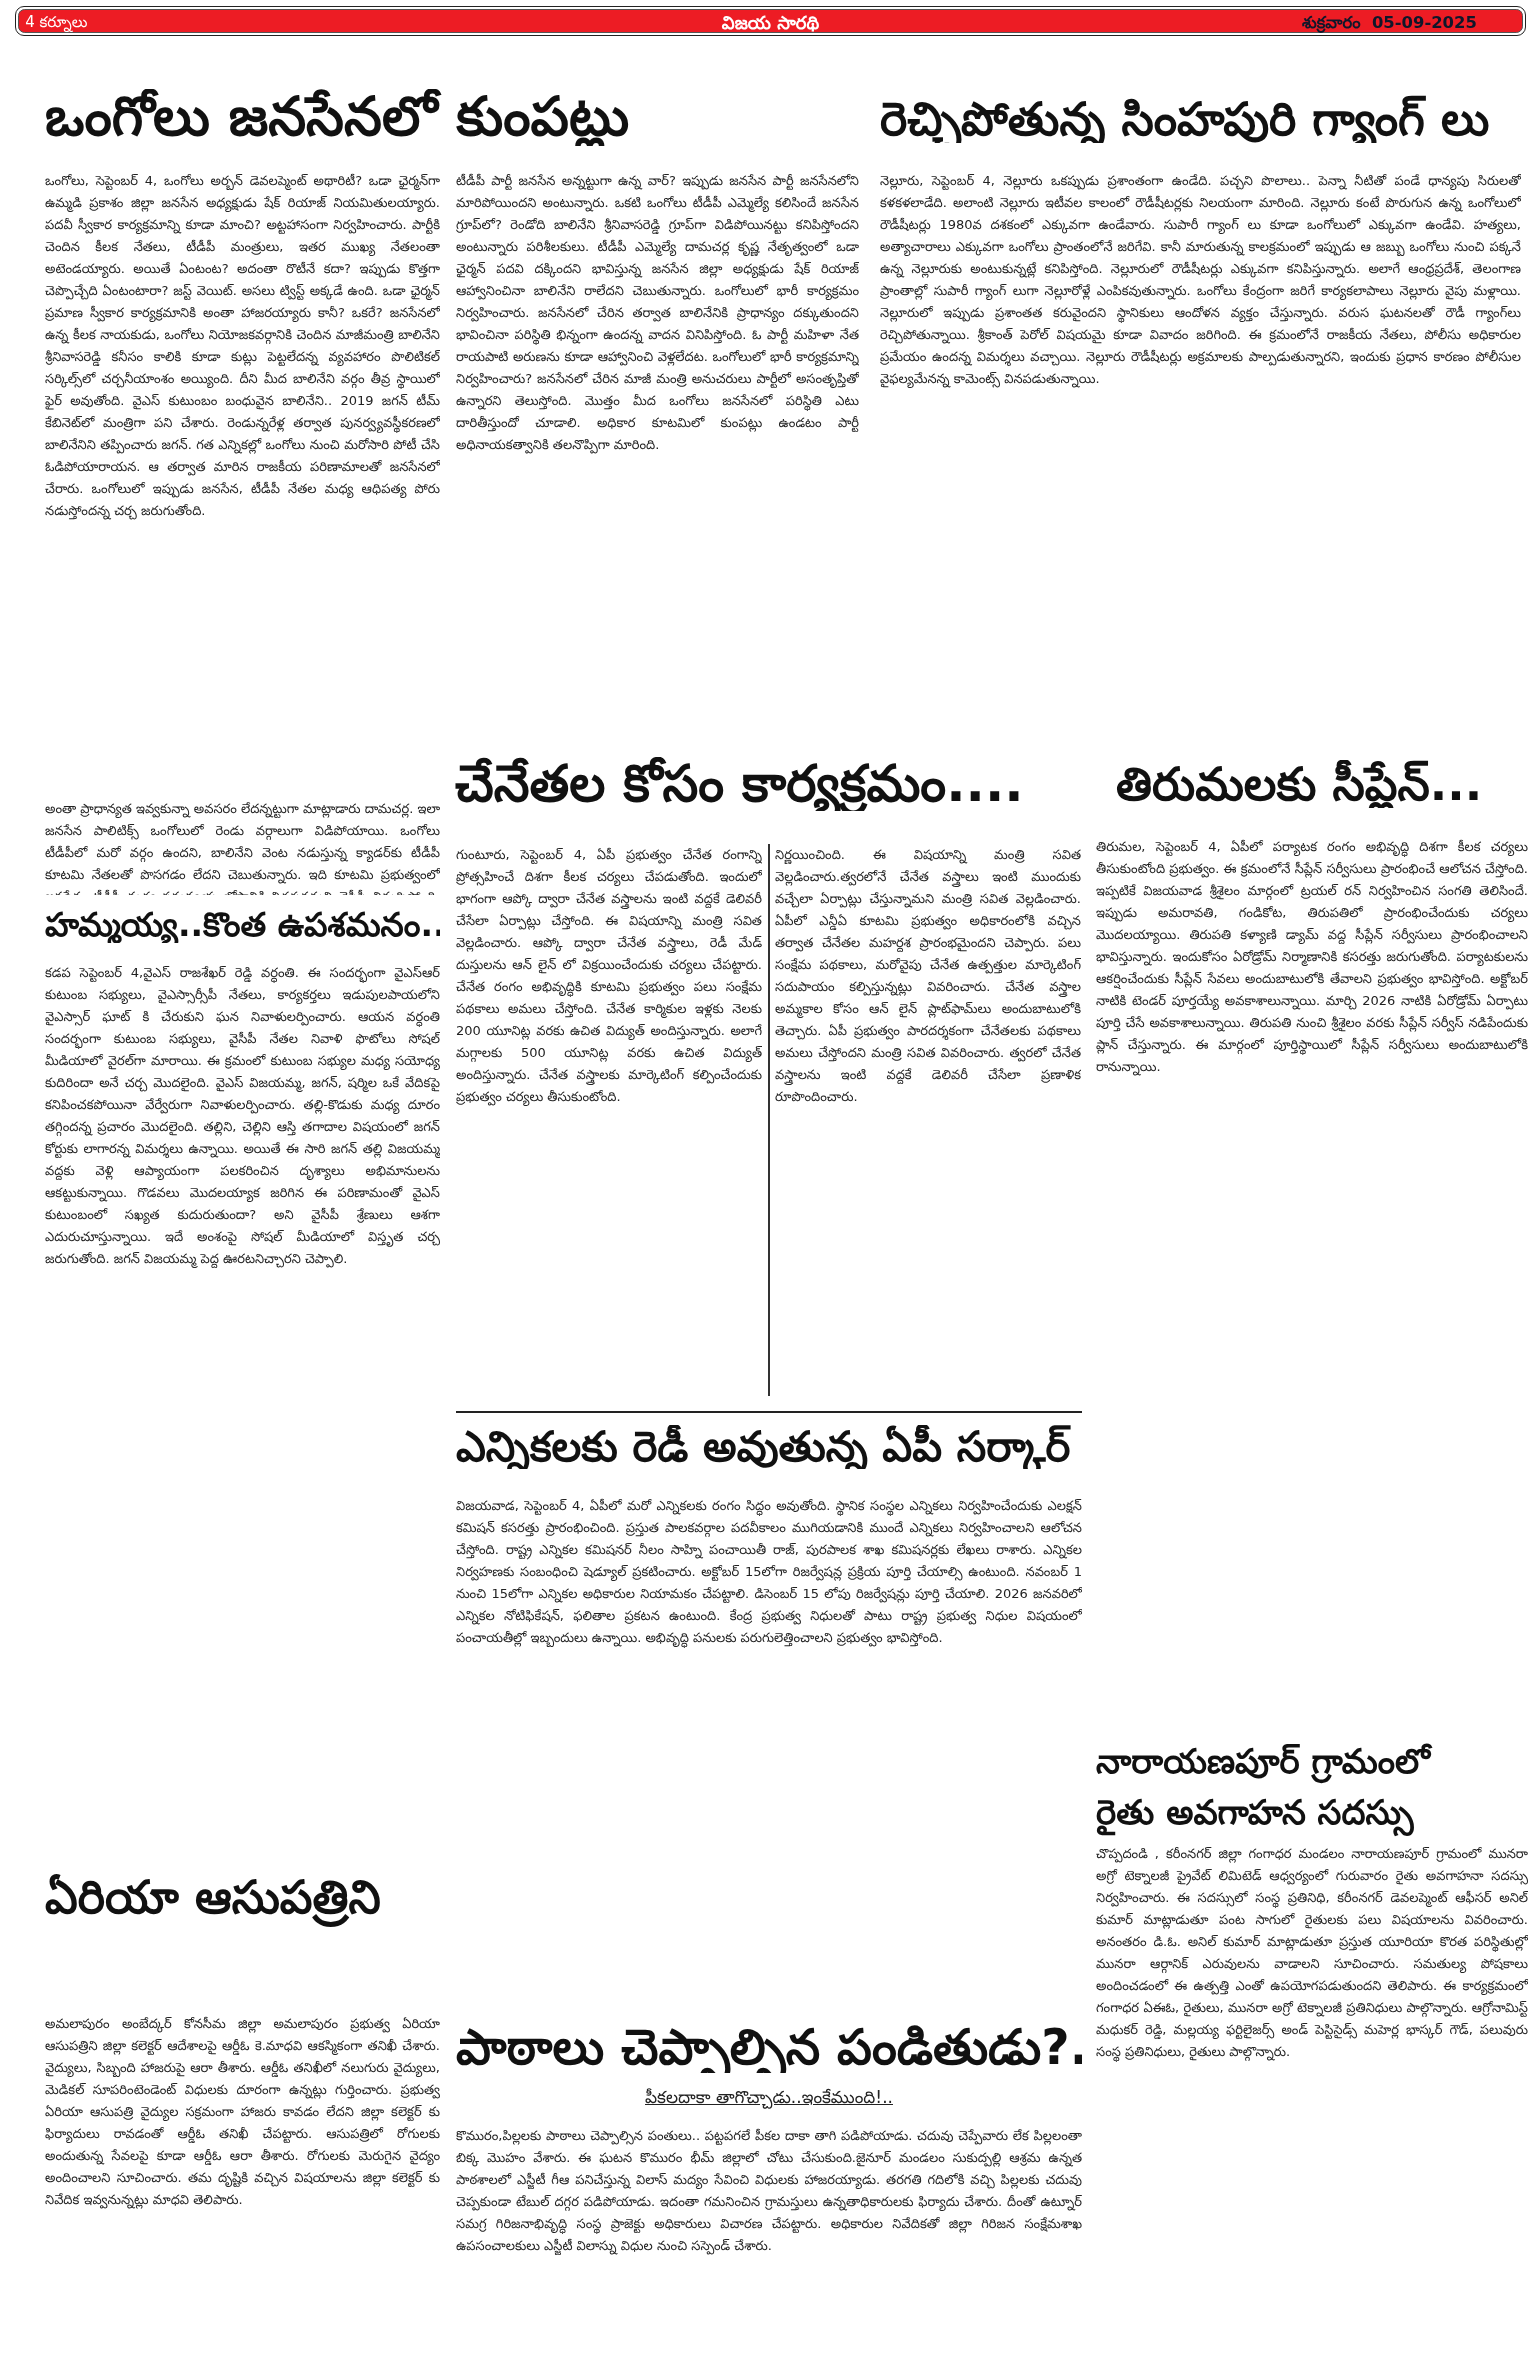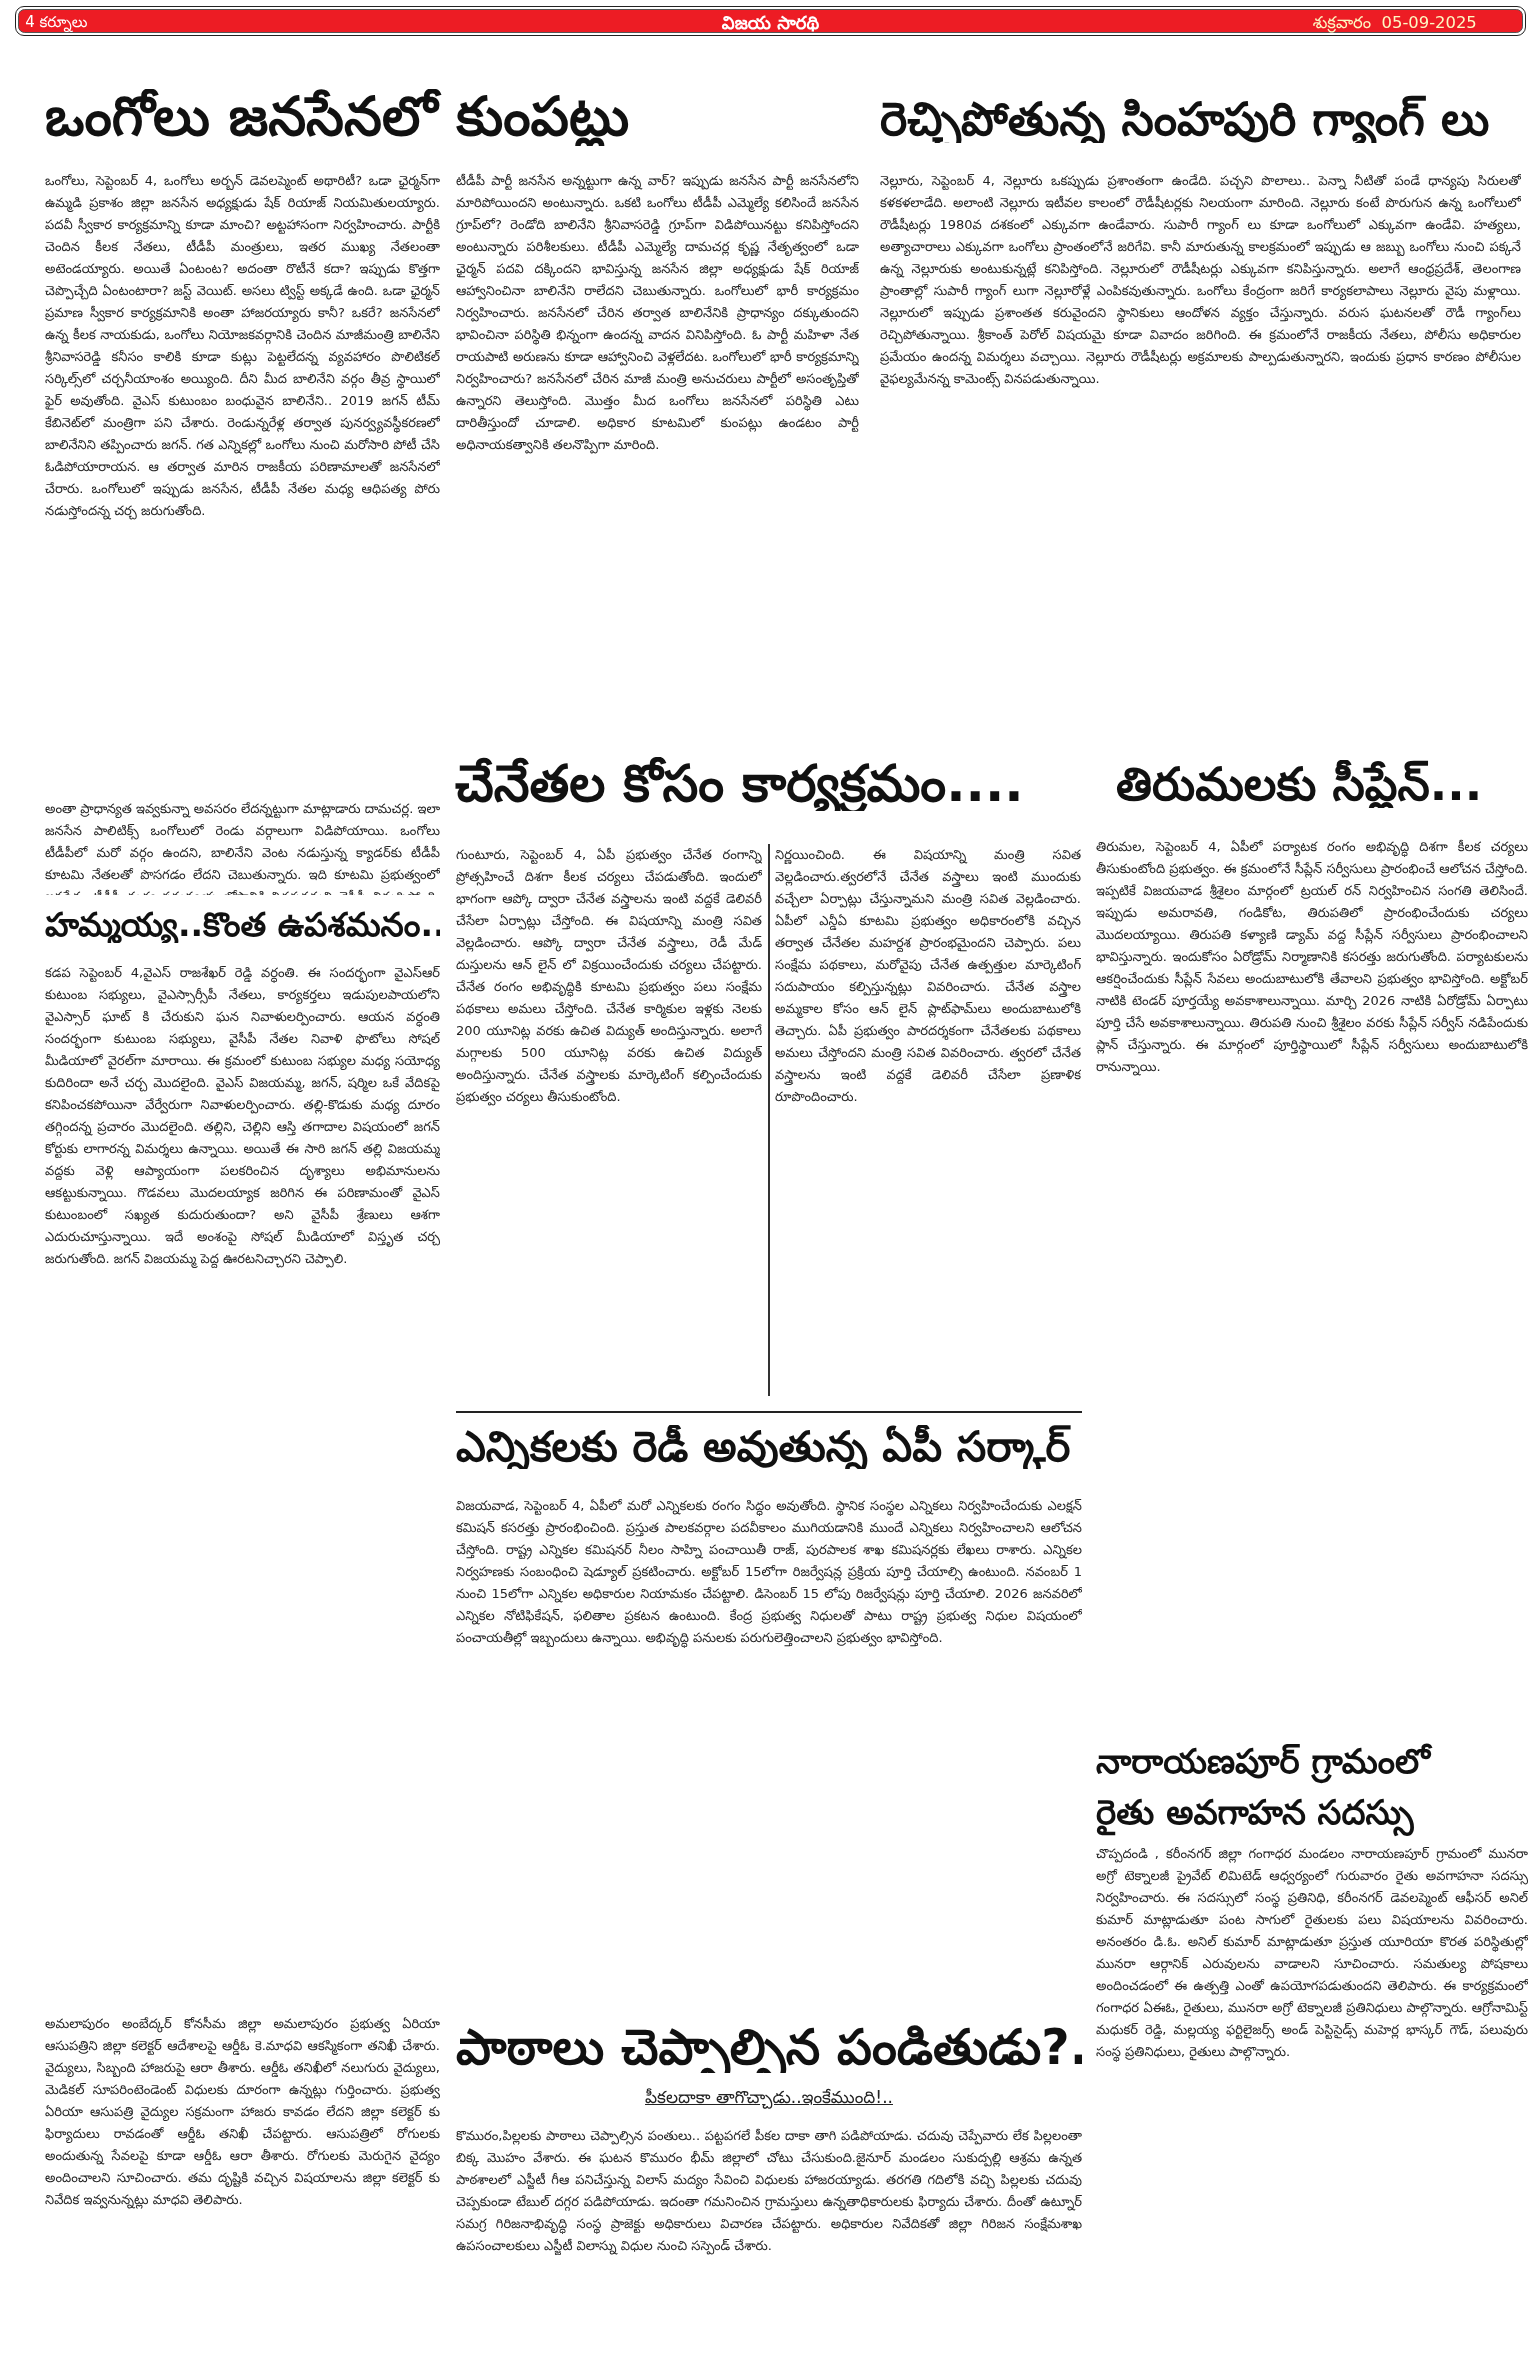--- a/index.html
+++ b/index.html
@@ -4,21 +4,21 @@
 <style>
   html, body { margin:0; padding:0; background:#ffffff; }
   body { width:1541px; height:2377px; position:relative; overflow:hidden;
          font-family:"DejaVu Sans", sans-serif; color:#1a1a1a; }
   .abs { position:absolute; }
   
   .masthead { left:15px; top:6px; width:1511px; height:30px; border:1.5px solid #222; border-radius:9px; padding:2.2px; box-sizing:border-box; }
   .masthead-inner { width:100%; height:100%; background:#ed1c24; border-radius:6.7px; position:relative; border:0.7px solid #555; box-sizing:border-box; }
   .mh-left { position:absolute; left:6px; top:3px; color:#fff; font-size:15px; font-weight:normal; }
   .mh-center { position:absolute; left:0; right:0; top:1.5px; text-align:center; color:#fff; font-size:18px; font-weight:bold; }
-  .mh-right { position:absolute; right:45px; top:3px; color:#fef9c3; font-size:16.4px; font-weight:normal; }
+  .mh-right { position:absolute; right:45px; top:3px; color:#0f172a; font-size:16.4px; font-weight:bold; }
   
   .hl { font-family:"DejaVu Sans", sans-serif; font-weight:bold; color:#111; line-height:1.05; white-space:nowrap; overflow:hidden; }
   .hl-xl { font-size:54px; }
   .hl-lg { font-size:46px; }
   .hl-md { font-size:39px; }
   .hl-sm { font-size:30px; }
   .sub { font-size:17px; text-decoration:underline; text-align:center; color:#222; }
   
   .col { font-size:13px; line-height:22px; text-align:justify; color:#222; overflow:hidden; }
   .col p { margin:0; }
@@ -54,20 +54,21 @@
 
 <div class="abs col" style="left:45px;top:798px;width:395px;height:97px;">
     <p>అంతా ప్రాధాన్యత ఇవ్వకున్నా అవసరం లేదన్నట్టుగా మాట్లాడారు దామచర్ల. ఇలా జనసేన పాలిటిక్స్ ఒంగోలులో రెండు వర్గాలుగా విడిపోయాయి. ఒంగోలు టీడీపీలో మరో వర్గం ఉందని, బాలినేని వెంట నడుస్తున్న క్యాడర్‌కు టీడీపీ కూటమి నేతలతో పొసగడం లేదని చెబుతున్నారు. ఇది కూటమి ప్రభుత్వంలో జనసేన, టీడీపీ మధ్య సమన్వయ లోపానికి నిదర్శనమని వైసీపీ విమర్శిస్తోంది. మొత్తంగా దీన్ని చూస్తుంటే ఒంగోలు కూటమిలో రచ్చ రంబోలా అయ్యేట్టే ఉందంటున్నారు పరిశీలకులు.</p>
   </div>
 <div class="abs hl hl-sm" style="left:45px;top:908px;width:395px;font-size:33px;">హమ్మయ్య..కొంత ఉపశమనం...</div>
 <div class="abs col" style="left:45px;top:962px;width:395px;height:880px;">
     <p>కడప సెప్టెంబర్ 4,వైఎస్ రాజశేఖర్ రెడ్డి వర్ధంతి. ఈ సందర్భంగా వైఎస్ఆర్ కుటుంబ సభ్యులు, వైఎస్సార్సీపీ నేతలు, కార్యకర్తలు ఇడుపులపాయలోని వైఎస్సార్ ఘాట్ కి చేరుకుని ఘన నివాళులర్పించారు. ఆయన వర్ధంతి సందర్భంగా కుటుంబ సభ్యులు, వైసీపీ నేతల నివాళి ఫొటోలు సోషల్ మీడియాలో వైరల్‌గా మారాయి. ఈ క్రమంలో కుటుంబ సభ్యుల మధ్య సయోధ్య కుదిరిందా అనే చర్చ మొదలైంది. వైఎస్ విజయమ్మ, జగన్, షర్మిల ఒకే వేదికపై కనిపించకపోయినా వేర్వేరుగా నివాళులర్పించారు. తల్లి-కొడుకు మధ్య దూరం తగ్గిందన్న ప్రచారం మొదలైంది. తల్లిని, చెల్లిని ఆస్తి తగాదాల విషయంలో జగన్ కోర్టుకు లాగారన్న విమర్శలు ఉన్నాయి. అయితే ఈ సారి జగన్ తల్లి విజయమ్మ వద్దకు వెళ్లి ఆప్యాయంగా పలకరించిన దృశ్యాలు అభిమానులను ఆకట్టుకున్నాయి. గొడవలు మొదలయ్యాక జరిగిన ఈ పరిణామంతో వైఎస్ కుటుంబంలో సఖ్యత కుదురుతుందా? అని వైసీపీ శ్రేణులు ఆశగా ఎదురుచూస్తున్నాయి. ఇదే అంశంపై సోషల్ మీడియాలో విస్తృత చర్చ జరుగుతోంది. జగన్ విజయమ్మ పెద్ద ఊరటనిచ్చారని చెప్పాలి.</p>
   </div>
 
 <div class="abs hl hl-lg" style="left:45px;top:1864px;width:395px;line-height:67px;">
+  <div>ఏరియా ఆసుపత్రిని</div>
 </div>
 <div class="abs col" style="left:45px;top:2013px;width:395px;height:313px;">
     <p>అమలాపురం అంబేద్కర్ కోనసీమ జిల్లా అమలాపురం ప్రభుత్వ ఏరియా ఆసుపత్రిని జిల్లా కలెక్టర్ ఆదేశాలపై ఆర్డీఓ కె.మాధవి ఆకస్మికంగా తనిఖీ చేశారు. వైద్యులు, సిబ్బంది హాజరుపై ఆరా తీశారు. ఆర్డీఓ తనిఖీలో నలుగురు వైద్యులు, మెడికల్ సూపరింటెండెంట్ విధులకు దూరంగా ఉన్నట్లు గుర్తించారు. ప్రభుత్వ ఏరియా ఆసుపత్రి వైద్యుల సక్రమంగా హాజరు కావడం లేదని జిల్లా కలెక్టర్ కు ఫిర్యాదులు రావడంతో ఆర్డీఓ తనిఖీ చేపట్టారు. ఆసుపత్రిలో రోగులకు అందుతున్న సేవలపై కూడా ఆర్డీఓ ఆరా తీశారు. రోగులకు మెరుగైన వైద్యం అందించాలని సూచించారు. తమ దృష్టికి వచ్చిన విషయాలను జిల్లా కలెక్టర్ కు నివేదిక ఇవ్వనున్నట్లు మాధవి తెలిపారు.</p>
   </div>
 
 <div class="abs hl hl-xl" style="left:455px;top:757px;width:619px;font-size:51px;">చేనేతల కోసం కార్యక్రమం....</div>
 <div class="abs col" style="left:456px;top:844px;width:306px;height:552px;">
     <p>గుంటూరు, సెప్టెంబర్ 4, ఏపీ ప్రభుత్వం చేనేత రంగాన్ని ప్రోత్సహించే దిశగా కీలక చర్యలు చేపడుతోంది. ఇందులో భాగంగా ఆప్కో ద్వారా చేనేత వస్త్రాలను ఇంటి వద్దకే డెలివరీ చేసేలా ఏర్పాట్లు చేస్తోంది. ఈ విషయాన్ని మంత్రి సవిత వెల్లడించారు. ఆప్కో ద్వారా చేనేత వస్త్రాలు, రెడీ మేడ్ దుస్తులను ఆన్ లైన్ లో విక్రయించేందుకు చర్యలు చేపట్టారు. చేనేత రంగం అభివృద్ధికి కూటమి ప్రభుత్వం పలు సంక్షేమ పథకాలు అమలు చేస్తోంది. చేనేత కార్మికుల ఇళ్లకు నెలకు 200 యూనిట్ల వరకు ఉచిత విద్యుత్ అందిస్తున్నారు. అలాగే మగ్గాలకు 500 యూనిట్ల వరకు ఉచిత విద్యుత్ అందిస్తున్నారు. చేనేత వస్త్రాలకు మార్కెటింగ్ కల్పించేందుకు ప్రభుత్వం చర్యలు తీసుకుంటోంది.</p>
   </div>
 <div class="abs vrule" style="left:768px;top:844px;height:552px;"></div>

